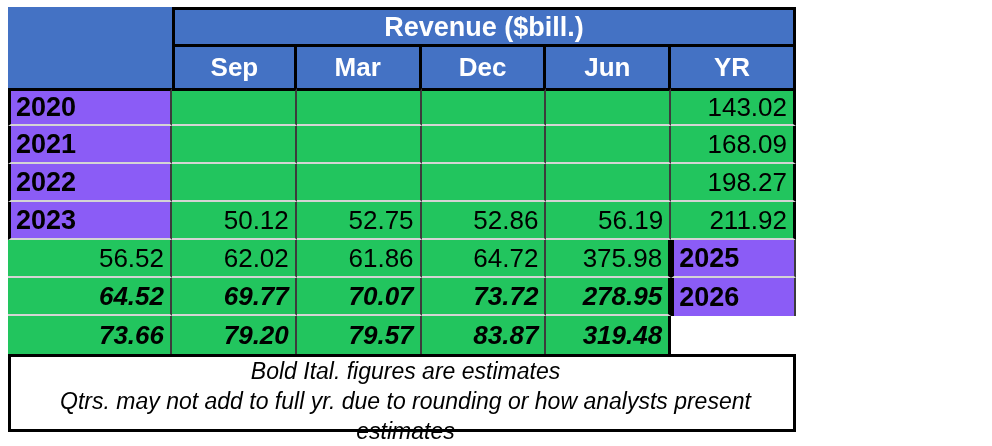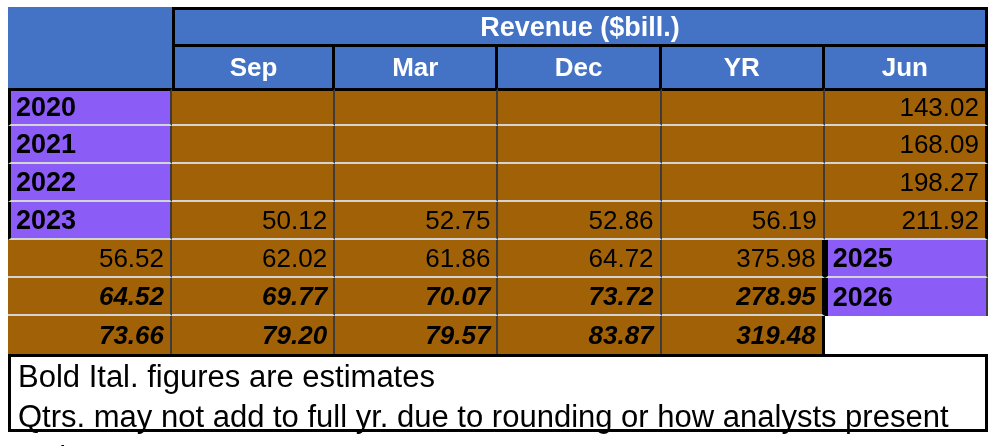--- a/index.html
+++ b/index.html
@@ -6,21 +6,21 @@
     --blue:#4472C4;
     --black:#000000;
     --grid-dark:#3C3C3C;
     --grid-light:#D4D4D4;
   }
   *{box-sizing:border-box;margin:0;padding:0;}
   html,body{width:992px;height:446px;background:#ffffff;overflow:hidden;
     font-family:"Liberation Sans","DejaVu Sans",sans-serif;}
   .canvas{position:relative;width:992px;height:446px;background:#ffffff;}
   .grid{
-    position:absolute;left:8px;top:7px;width:980px;
+    position:absolute;left:8px;top:7px;width:788px;
     display:grid;
     grid-template-columns:164px repeat(5,1fr);
     grid-template-rows:40px 41px repeat(7,38px) 78px;
   }
   .corner{
     grid-column:1;grid-row:1/3;
     background:var(--blue);
   }
   .title{
     grid-column:2/7;grid-row:1;
@@ -41,55 +41,56 @@
   .ycell{
     background:#8b5cf6;color:#000000;
     font-weight:bold;font-size:27px;
     display:flex;align-items:center;justify-content:flex-start;
     padding-left:5px;
     border-left:3px solid var(--black);
     border-right:2px solid var(--grid-dark);
     border-bottom:2px solid var(--grid-light);
   }
   .dcell{
-    background:#a16207;color:#000000;
+    background:#22c55e;color:#000000;
     font-size:26px;
     display:flex;align-items:center;justify-content:flex-end;
     padding-right:6px;
     border-right:2px solid var(--grid-dark);
     border-bottom:2px solid var(--grid-light);
   }
   .dcell.last-col{border-right:3px solid var(--black);}
   .ycell.first-row,.dcell.first-row{border-top:3px solid var(--black);}
   .ycell.last-row,.dcell.last-row{border-bottom:0;}
   .dcell.est{font-weight:bold;font-style:italic;padding-left:30px;}
   .notes{
     grid-column:1/7;
     border:3px solid var(--black);
     background:#ffffff;
     display:flex;flex-direction:column;justify-content:space-evenly;
     padding-left:7px;
   }
   .note{
-    font-size:31px;color:#000000;
+    font-style:italic;font-size:23px;color:#000000;
     line-height:1.3;
+    text-align:center;
   }
 </style>
 </head>
 <body>
 
 <div class="canvas">
   <div class="grid">
     <div class="corner"></div>
     <div class="title">Revenue ($bill.)</div>
     <div class="hcell first-col">Sep</div>
     <div class="hcell">Mar</div>
     <div class="hcell">Dec</div>
+    <div class="hcell">Jun</div>
     <div class="hcell">YR</div>
-    <div class="hcell">Jun</div>
 
     <div class="ycell first-row">2020</div>
       <div class="dcell first-row"></div>
       <div class="dcell first-row"></div>
       <div class="dcell first-row"></div>
       <div class="dcell first-row"></div>
       <div class="dcell first-row last-col">143.02</div>
       <div class="ycell">2021</div>
       <div class="dcell"></div>
       <div class="dcell"></div>

